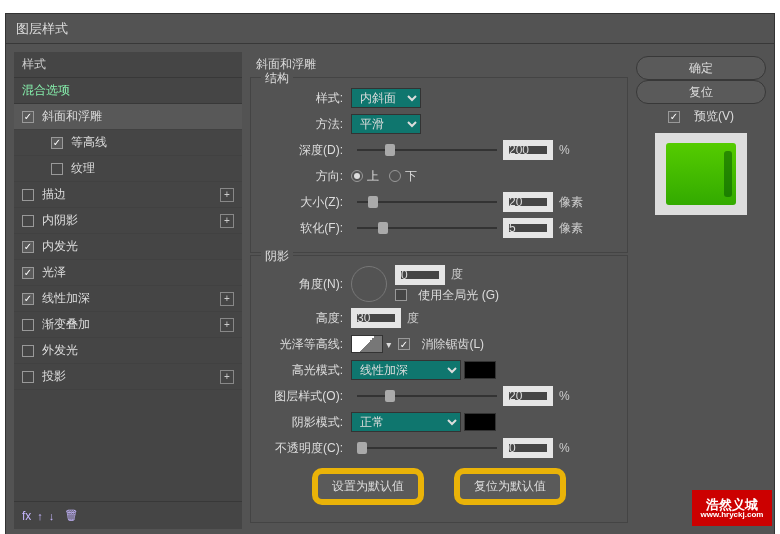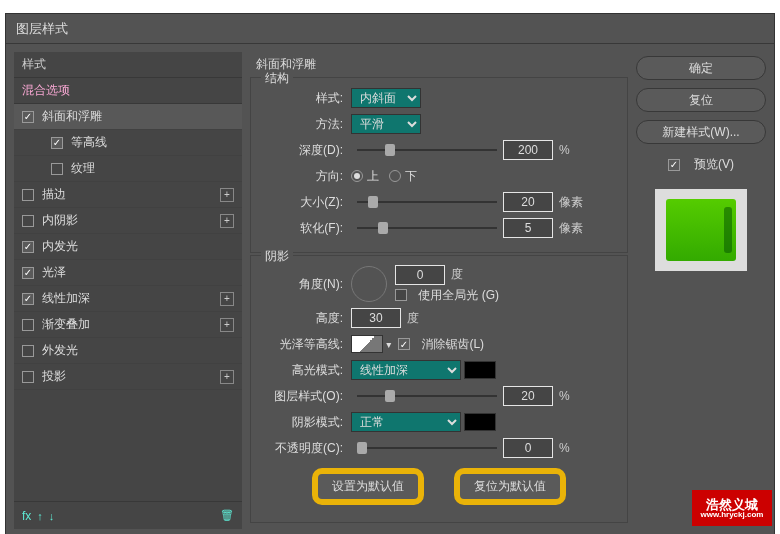--- a/index.html
+++ b/index.html
@@ -4,52 +4,52 @@
 <style>
 * { box-sizing: border-box; margin: 0; padding: 0; font-family: "Microsoft YaHei", sans-serif; }
 body { background: #fff; width: 780px; height: 534px; position: relative; }
 .dialog { position: absolute; left: 5px; top: 13px; width: 770px; height: 525px; background: #535353; border: 1px solid #333; }
 .titlebar { height: 30px; background: #535353; border-bottom: 1px solid #383838; display: flex; align-items: center; padding: 0 10px; justify-content: space-between; }
 .titlebar-left { color: #ddd; font-size: 13px; }
 .titlebar-right { color: #aaa; font-size: 11px; }
 .body { display: flex; height: calc(100% - 30px); padding: 8px; gap: 8px; }
 .left-panel { width: 228px; background: #454545; display: flex; flex-direction: column; }
 .lp-header { height: 26px; padding: 4px 8px; color: #ccc; font-size: 12px; border-bottom: 1px solid #383838; }
-.lp-sub { height: 26px; padding: 4px 8px; color: #f9a8d4; font-size: 12px; border-bottom: 1px solid #383838; }
+.lp-sub { height: 26px; padding: 4px 8px; color: #86efac; font-size: 12px; border-bottom: 1px solid #383838; }
 .lp-list { flex: 1; overflow: hidden; }
 .lp-item { height: 26px; display: flex; align-items: center; padding: 0 8px; color: #ddd; font-size: 12px; border-bottom: 1px solid #414141; position: relative; }
 .lp-item.selected { background: #585858; }
 .lp-item.sub { padding-left: 37px; }
 .chk { width: 12px; height: 12px; border: 1px solid #999; margin-right: 8px; display: inline-flex; align-items: center; justify-content: center; font-size: 10px; color: #fff; background: #454545; flex-shrink: 0; }
 .chk.checked { background: #5a5a5a; }
 .chk.checked::after { content: "✓"; }
 .plus { position: absolute; right: 8px; width: 14px; height: 14px; border: 1px solid #888; display: flex; align-items: center; justify-content: center; font-size: 10px; color: #ccc; }
-.lp-footer { height: 28px; border-top: 1px solid #383838; display: flex; align-items: center; padding: 0 8px; gap: 10px; color: #5eead4; font-size: 12px; justify-content: space-between; }
+.lp-footer { height: 28px; border-top: 1px solid #383838; display: flex; align-items: center; padding: 0 8px; gap: 10px; color: #c4b5fd; font-size: 12px; }
 .lp-footer-left { display: flex; gap: 6px; align-items: center; }
 .center-panel { flex: 1; color: #ddd; font-size: 12px; padding: 4px 0; display: flex; flex-direction: column; }
 .section-title { font-size: 12px; color: #ddd; margin-bottom: 4px; padding-left: 6px; }
 .fieldset { border: 1px solid #444; padding: 8px 10px 10px 10px; margin-bottom: 2px; position: relative; }
 .fieldset-label { position: absolute; top: -8px; left: 10px; background: #535353; padding: 0 4px; font-size: 12px; }
 .row { display: flex; align-items: center; height: 24px; margin-bottom: 2px; }
 .row-label { width: 90px; text-align: right; padding-right: 8px; color: #ddd; }
 .select { background: #0f766e; border: 1px solid #333; color: #ddd; height: 20px; padding: 0 4px; font-size: 12px; min-width: 70px; }
 .slider { flex: 1; height: 20px; position: relative; margin: 0 6px; max-width: 140px; }
 .slider-track { position: absolute; top: 9px; left: 0; right: 0; height: 2px; background: #333; }
 .slider-thumb { position: absolute; top: 4px; width: 10px; height: 12px; background: #aaa; border-radius: 2px; }
-.numbox { width: 50px; height: 20px; background: #454545; border: 1px solid #e5e5e5; color: #ddd; text-align: center; font-size: 12px; }
+.numbox { width: 50px; height: 20px; background: #454545; border: 6px solid #e5e5e5; color: #ddd; text-align: left; font-size: 12px; }
 .unit { margin-left: 6px; color: #ccc; }
 .radio { width: 12px; height: 12px; border: 1px solid #999; border-radius: 50%; margin-right: 4px; display: inline-block; position: relative; }
 .radio.checked::after { content: ""; position: absolute; left: 2px; top: 2px; width: 6px; height: 6px; background: #ddd; border-radius: 50%; }
 .angle-widget { width: 36px; height: 36px; border: 1px solid #777; border-radius: 50%; margin-right: 8px; }
 .swatch { width: 32px; height: 18px; border: 1px solid #333; }
 .swatch.black { background: #000; }
 .swatch.contour { background: linear-gradient(135deg, #fff 50%, #777 50%); }
 .btn-row { display: flex; gap: 30px; justify-content: center; margin-top: 8px; }
 .btn2 { background: #5a5a5a; border: 6px solid #eab308; color: #ddd; padding: 4px 14px; font-size: 12px; border-radius: 10px; }
-.right-panel { width: 130px; display: flex; flex-direction: column; gap: 8px; padding-top: 4px; }
+.right-panel { width: 130px; display: flex; flex-direction: column; padding-top: 4px; }
 .rbtn { background: #5a5a5a; border: 1px solid #383838; color: #ddd; height: 24px; border-radius: 12px; font-size: 12px; text-align: center; line-height: 22px; }
 .preview-chk { display: flex; align-items: center; justify-content: center; color: #ddd; font-size: 12px; gap: 6px; margin-top: 4px; }
 .preview-box { width: 92px; height: 82px; background: #ddd; margin: 8px auto 0; display: flex; align-items: center; justify-content: center; }
 .preview-inner { width: 70px; height: 62px; background: linear-gradient(#5c0 0%, #3a0 100%); border-radius: 3px; position: relative; }
 .preview-inner::after { content:""; position:absolute; right:4px; top:8px; bottom:8px; width:8px; background: rgba(0,80,0,0.5); border-radius:3px; }
 .logo { position: absolute; right: 8px; bottom: 8px; width: 80px; height: 36px; background: #c00; color: #fff; font-size: 13px; font-weight: bold; display:flex; flex-direction:column; align-items:center; justify-content:center; line-height:1; }
 .logo-sub { font-size: 8px; color: #fff; }
 .icon-sm { font-size: 11px; }
 </style>
 </head>
@@ -210,21 +210,20 @@
         <div class="btn-row">
           <button class="btn2">设置为默认值</button>
           <button class="btn2">复位为默认值</button>
         </div>
       </div>
     </div>
 
     <div class="right-panel">
       <div class="rbtn">确定</div>
       <div class="rbtn">复位</div>
-      <div class="rbtn">新建样式(W)...</div>
       <div class="preview-chk">
           <span class="chk checked"></span>
           <span>预览(V)</span>
         </div>
       <div class="preview-box">
           <div class="preview-inner"></div>
         </div>
     </div>
   </div>
 </div>

